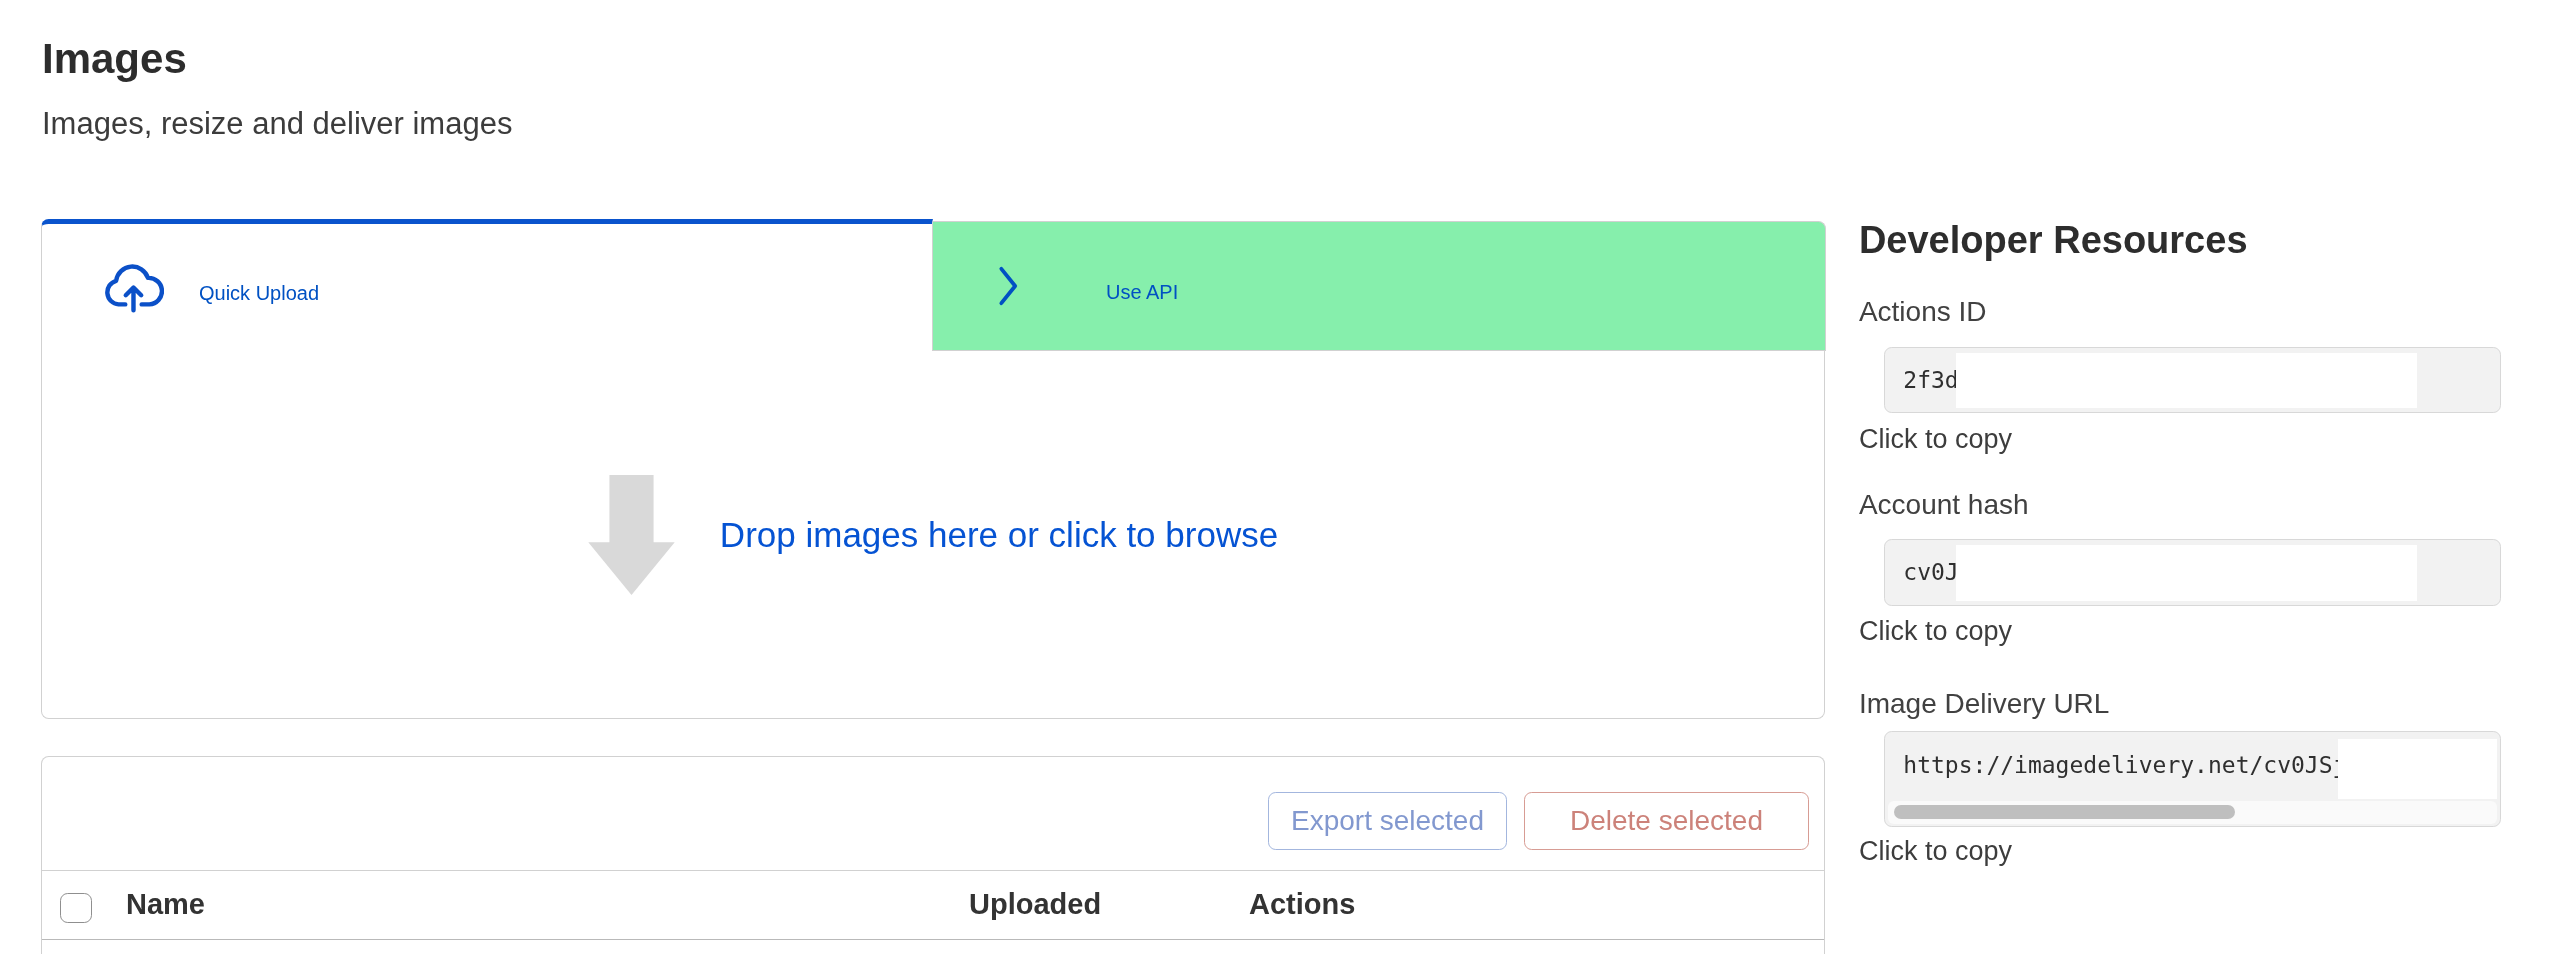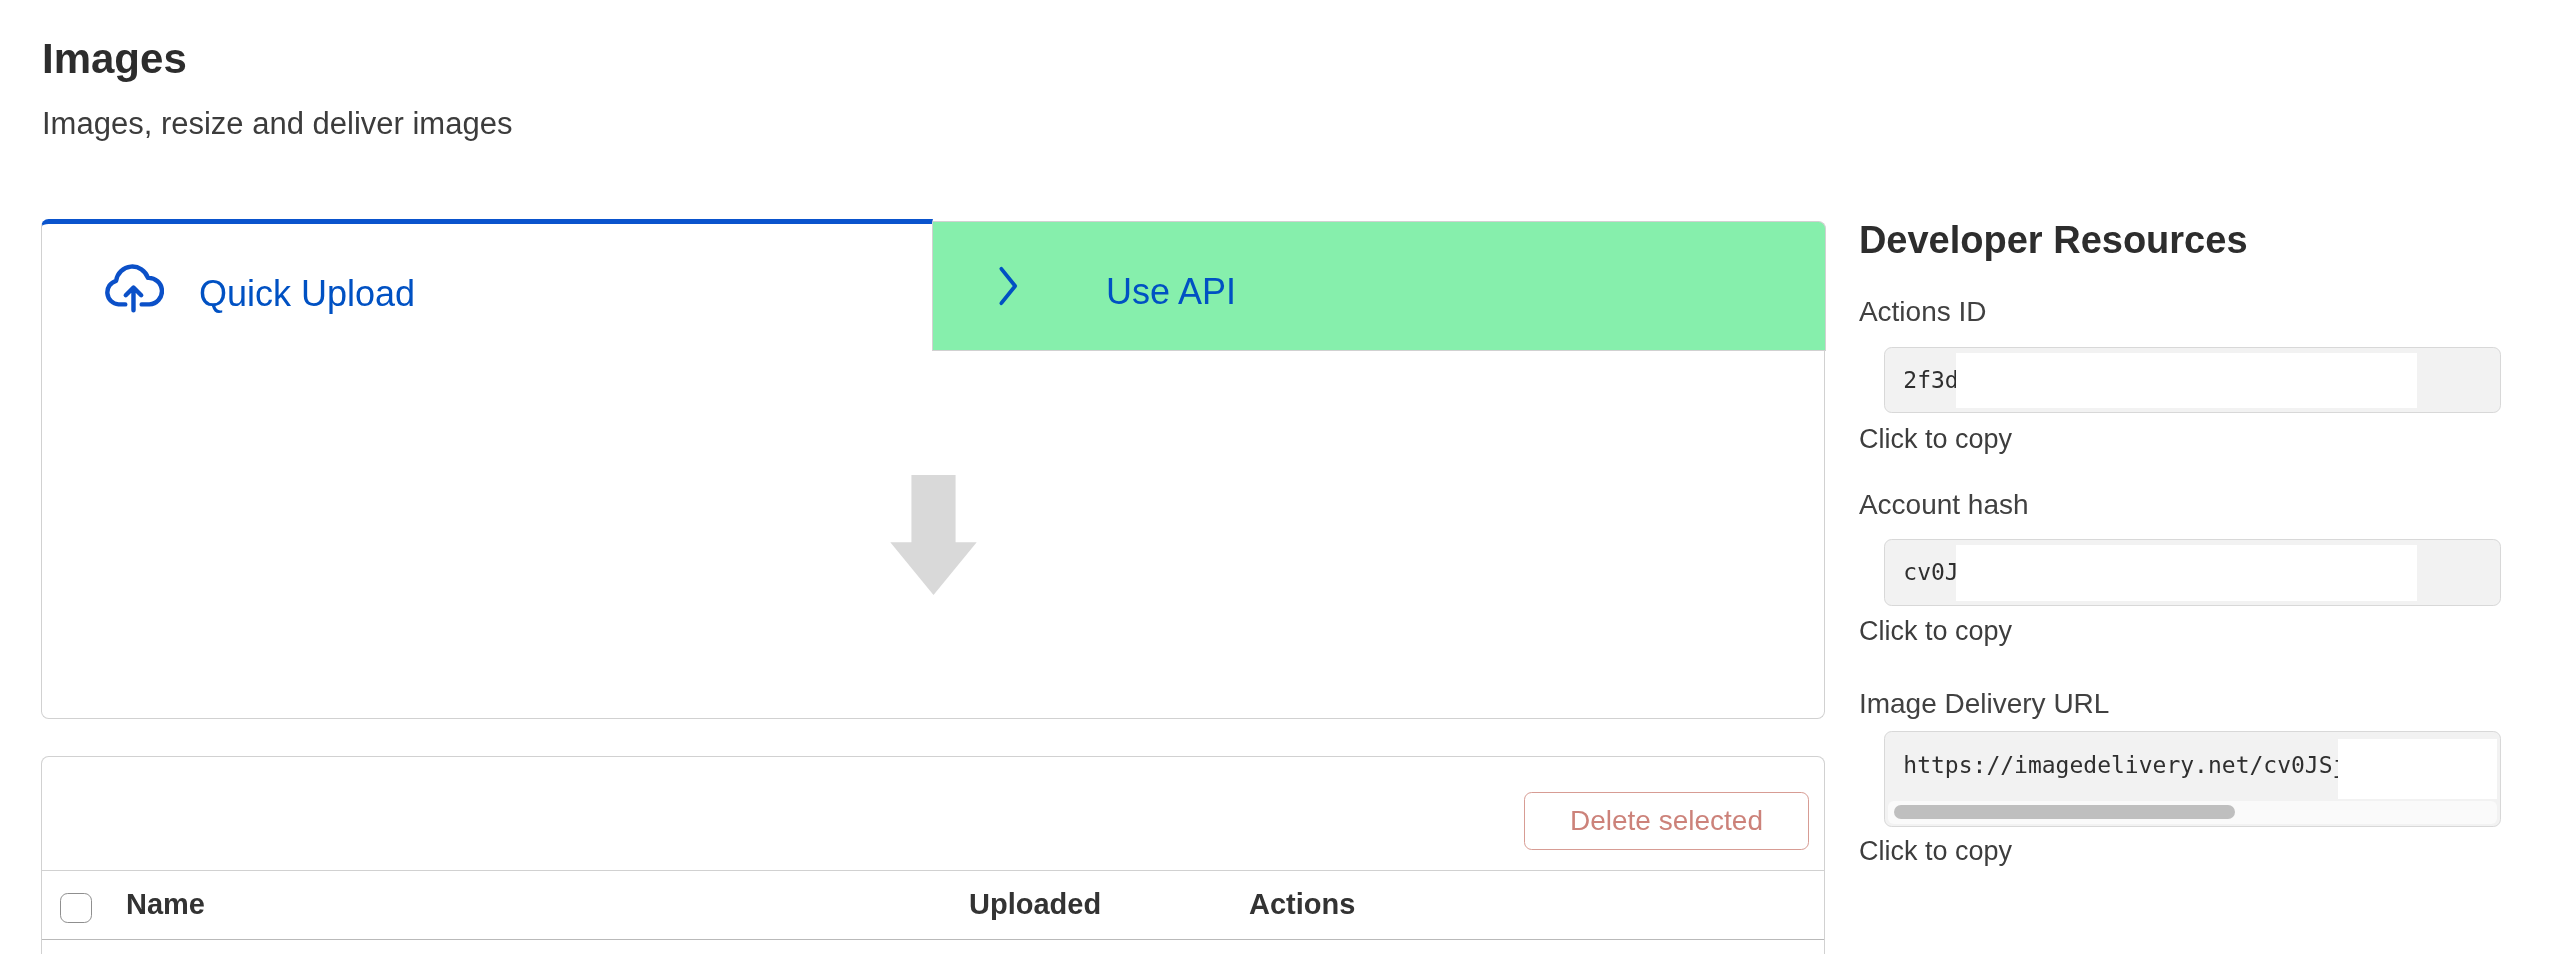--- a/index.html
+++ b/index.html
@@ -11,21 +11,21 @@
   .page-title{left:42px;top:33px;font-size:42px;font-weight:600;color:#2d2d2d;line-height:52px;}
   .page-subtitle{left:42px;top:104px;font-size:31px;color:#3c3c3c;line-height:40px;}
 
   
   .tab-active{left:41px;top:219px;width:892px;height:132px;box-sizing:border-box;background:#fff;
     border-top:5.8px solid #0a54cd;border-left:1px solid #d1d1d1;border-right:1px solid #d1d1d1;
     border-top-left-radius:7.7px;display:flex;align-items:center;padding-left:60px;cursor:pointer;}
   .tab-inactive{left:933px;top:221px;width:893px;height:130px;box-sizing:border-box;background:#86efac;
     border:1px solid #d1d1d1;border-left:none;border-top-right-radius:7.7px;
     display:flex;align-items:center;padding-left:64px;cursor:pointer;gap:44px;}
-  .tab-label{font-size:36px;color:#0051c3;margin-left:35px;white-space:nowrap;margin-top:12px;}
+  .tab-label{font-size:20px;color:#0051c3;margin-left:35px;white-space:nowrap;margin-top:12px;}
   .tab-inactive .tab-label{margin-left:42px;}
 
   
   .drop-panel{left:41px;top:351px;width:1784px;height:368px;box-sizing:border-box;background:#fff;
     border-left:1px solid #d1d1d1;border-right:1px solid #d1d1d1;border-bottom:1px solid #d1d1d1;
     border-bottom-left-radius:7.7px;border-bottom-right-radius:7.7px;
     display:flex;align-items:center;justify-content:center;cursor:pointer;}
   .drop-label{font-size:35px;color:#0553d3;margin-left:45px;white-space:nowrap;}
 
   
@@ -88,24 +88,26 @@
   </span>
   <span class="tab-label">Use API</span>
 </div>
 
 <div class="abs drop-panel">
   <span class="icon">
     <svg width="87" height="120" viewBox="0 0 90 125">
       <path d="M22 0 H68 V70 H90 L45 125 L0 70 H22 Z" fill="#d9d9d9"></path>
     </svg>
   </span>
+  <span class="drop-label">Drop images here or click to browse</span>
 </div>
 
 <div class="abs list-container">
   <div class="bulk-row">
+    <button class="btn btn-export">Export selected</button>
     <button class="btn btn-delete">Delete selected</button>
   </div>
   <div class="table-header">
     <span class="checkbox"></span>
     <span class="th th-name">Name</span>
     <span class="th th-uploaded">Uploaded</span>
     <span class="th th-actions">Actions</span>
   </div>
 </div>
 

